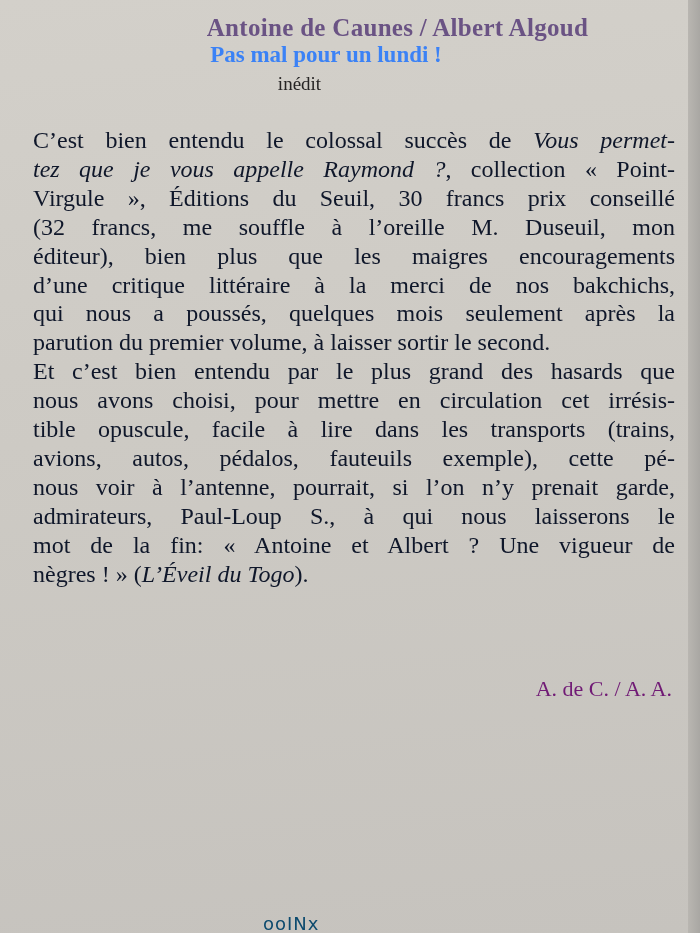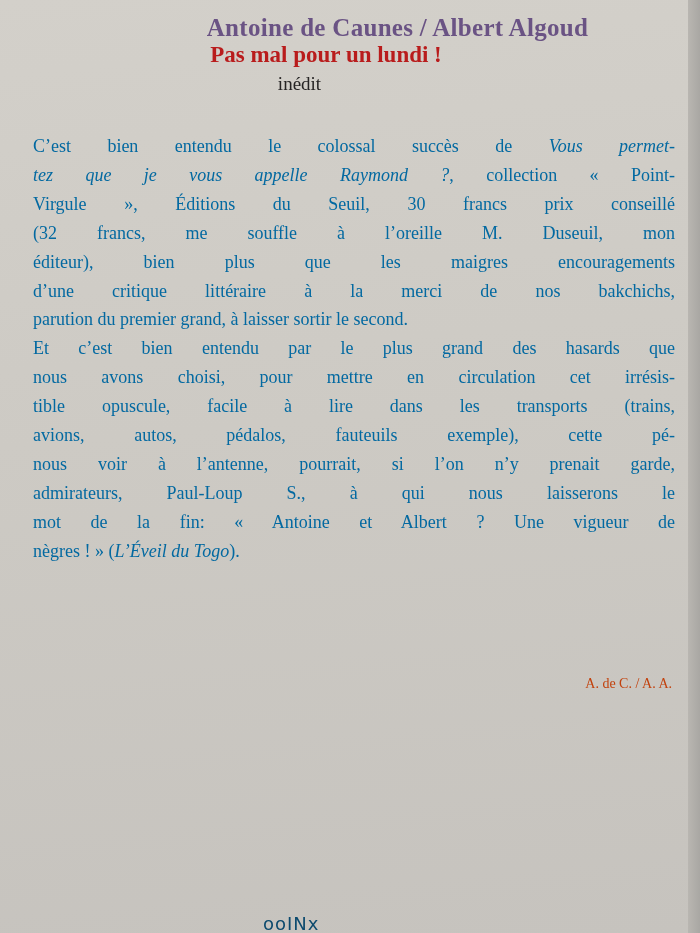--- a/index.html
+++ b/index.html
@@ -15,36 +15,36 @@
   .edge {
     position:absolute; right:0; top:0; width:12px; height:933px;
     background: linear-gradient(90deg, #b9b6b1, #a9a7a3);
   }
   .authors {
     position:absolute; top:14px; left:0; width:699px; text-align:center;
     font-weight:bold; font-size:25px; color:#6a5384; letter-spacing:0.3px;margin-left:48px;
   }
   .title {
     position:absolute; top:42px; left:0; width:652px; text-align:center;
-    font-weight:bold; font-size:23px; color:#b91c1c;
+    font-weight:bold; font-size:23px; color:#3b82f6;
   }
   .subtitle {
     position:absolute; top:73px; left:0; width:599px; text-align:center;
     font-size:19px; color:#262424;
   }
   .body {
-    position:absolute; top:132px; left:33px; width:642px;
-    font-size:18px; line-height:28.9px; color:#0369a1;
+    position:absolute; top:126px; left:33px; width:642px;
+    font-size:24px; line-height:28.9px; color:#0f172a;
     text-align:justify;
   }
   .line { display:block; white-space:nowrap; text-align:justify; text-align-last:justify; }
   .line.last { text-align-last:left; }
   .sign {
     position:absolute; top:676px; right:28px;
-    font-size:14px; color:#c2410c;
+    font-size:22px; color:#701a75;
   }
   .footer-logo {
     position:absolute; top:913px; left:263px;
     font-family:"DejaVu Sans", sans-serif; font-size:18px; color:#0c4a6e;
     letter-spacing:1px;
   }
   i { font-style:italic; }
 </style>
 </head>
 <body>
@@ -56,21 +56,22 @@
 <div class="title">Pas mal pour un lundi !</div>
 <div class="subtitle">inédit</div>
 
 <div class="body" id="body">
     <span class="line">C’est bien entendu le colossal succès de <i>Vous permet-</i></span>
     <span class="line"><i>tez que je vous appelle Raymond ?</i>, collection « Point-</span>
     <span class="line">Virgule », Éditions du Seuil, 30 francs prix conseillé</span>
     <span class="line">(32 francs, me souffle à l’oreille M. Duseuil, mon</span>
     <span class="line">éditeur), bien plus que les maigres encouragements</span>
     <span class="line">d’une critique littéraire à la merci de nos bakchichs,</span>
-    <span class="line last">parution du premier grand, à laisser sortir le second.</span>
+    <span class="line">qui nous a poussés, quelques mois seulement après la</span>
+    <span class="line last">parution du premier volume, à laisser sortir le second.</span>
     <span class="line">Et c’est bien entendu par le plus grand des hasards que</span>
     <span class="line">nous avons choisi, pour mettre en circulation cet irrésis-</span>
     <span class="line">tible opuscule, facile à lire dans les transports (trains,</span>
     <span class="line">avions, autos, pédalos, fauteuils exemple), cette pé-</span>
     <span class="line">nous voir à l’antenne, pourrait, si l’on n’y prenait garde,</span>
     <span class="line">admirateurs, Paul-Loup S., à qui nous laisserons le</span>
     <span class="line">mot de la fin: « Antoine et Albert ? Une vigueur de</span>
     <span class="line last">nègres ! » (<i>L’Éveil du Togo</i>).</span>
   </div>
 

